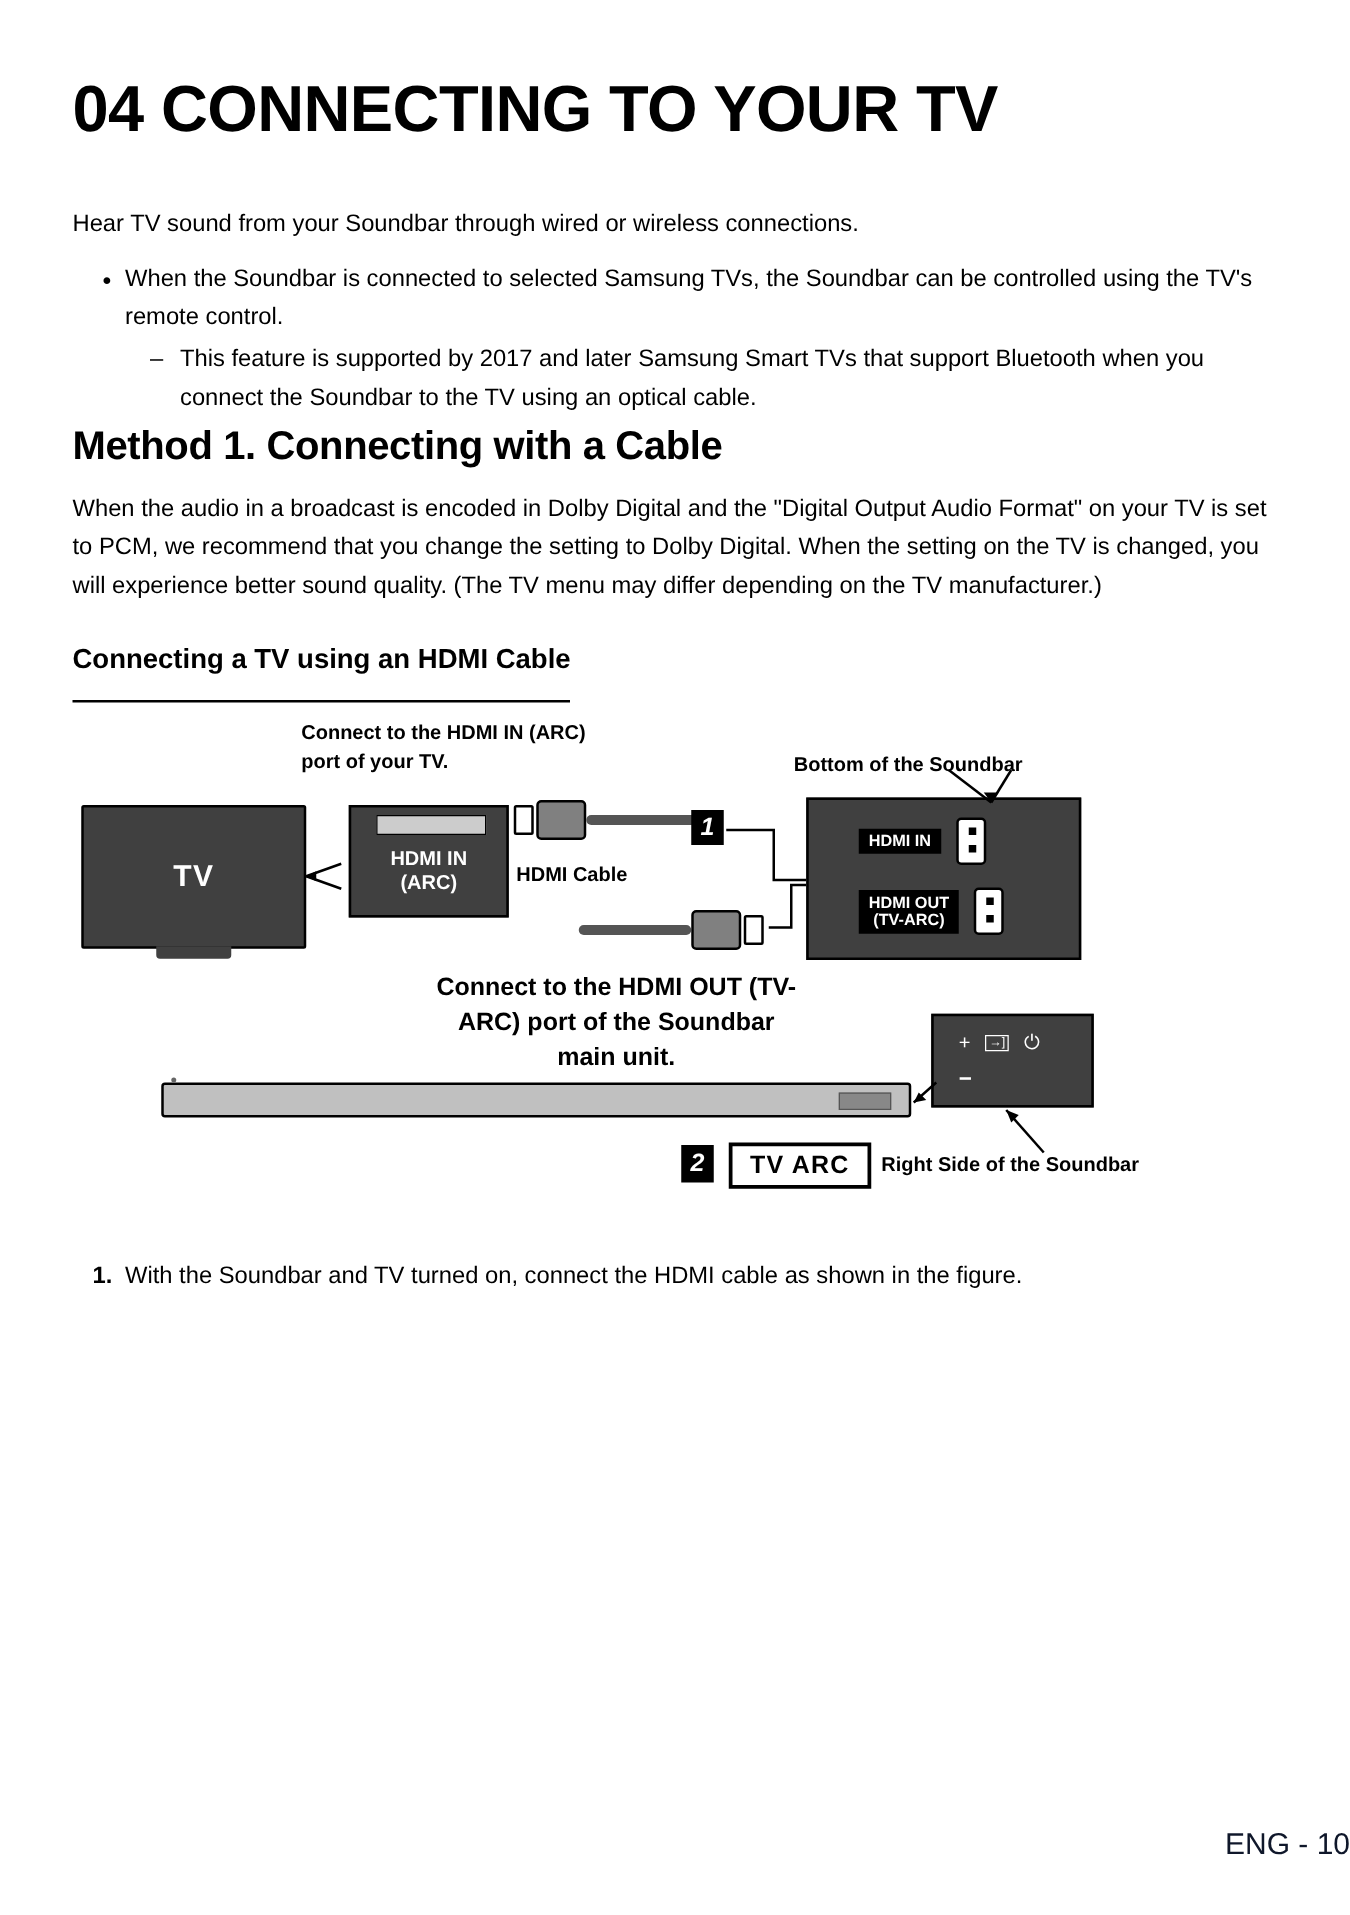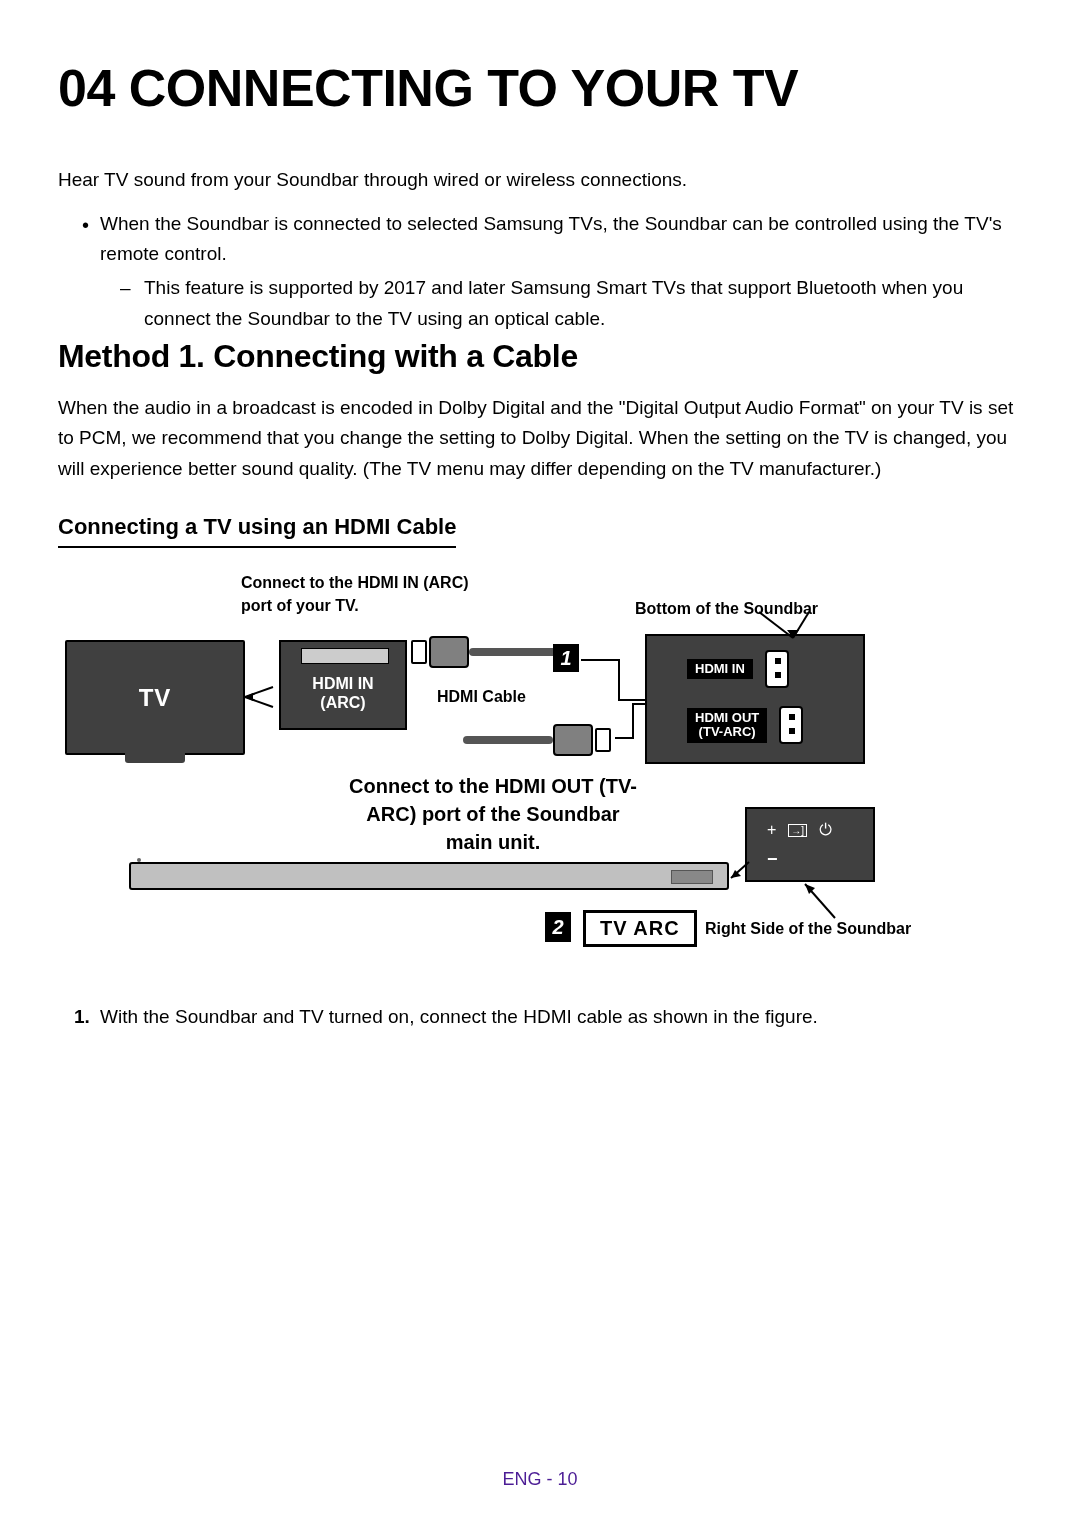--- a/index.html
+++ b/index.html
@@ -71,22 +71,22 @@
     .method-text {
       font-size: 19px;
       line-height: 1.6;
       margin-bottom: 30px;
     }
     h3 {
       font-size: 22px;
       font-weight: 900;
       border-bottom: 2px solid #000;
       display: inline-block;
-      padding-bottom: 6px;
-      margin-bottom: 24px;
+      padding-bottom: 20px;
+      margin-bottom: 14px;
     }
     .diagram-area {
       position: relative;
       width: 950px;
       height: 400px;
       margin: 0 auto 30px auto;
     }
     .tv-label-top {
       position: absolute;
       top: 0;
@@ -215,21 +215,21 @@
       color: #fff;
       font-size: 20px;
       font-weight: bold;
       font-style: italic;
       text-align: center;
       line-height: 28px;
     }
     .hdmi-cable-label {
       position: absolute;
       top: 116px;
-      left: 372px;
+      left: 348px;
       font-size: 16px;
       font-weight: bold;
     }
     
     .connector-2 {
       position: absolute;
       top: 148px;
       left: 398px;
       width: 150px;
       height: 40px;
@@ -444,23 +444,23 @@
     .num-list > li .num {
       position: absolute;
       left: 0;
       font-weight: bold;
     }
     .page-footer {
       position: absolute;
       bottom: 42px;
       left: 0;
       width: 100%;
-      text-align: center;
-      font-size: 18px;
-      color: #4c1d95;
+      text-align: right;
+      font-size: 24px;
+      color: #0f172a;
     }
   </style>
 </head>
 <body>
 
 
 
 <h1>04   CONNECTING TO YOUR TV</h1>
 
 <p class="intro-text">Hear TV sound from your Soundbar through wired or wireless connections.</p>

